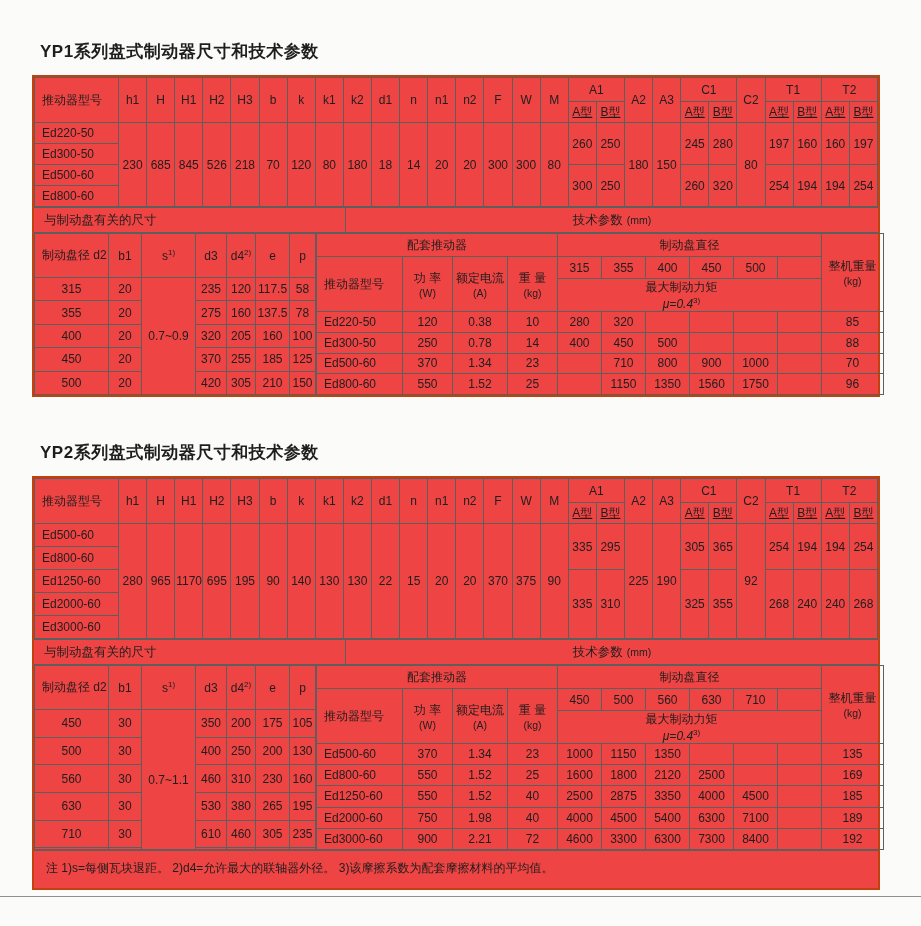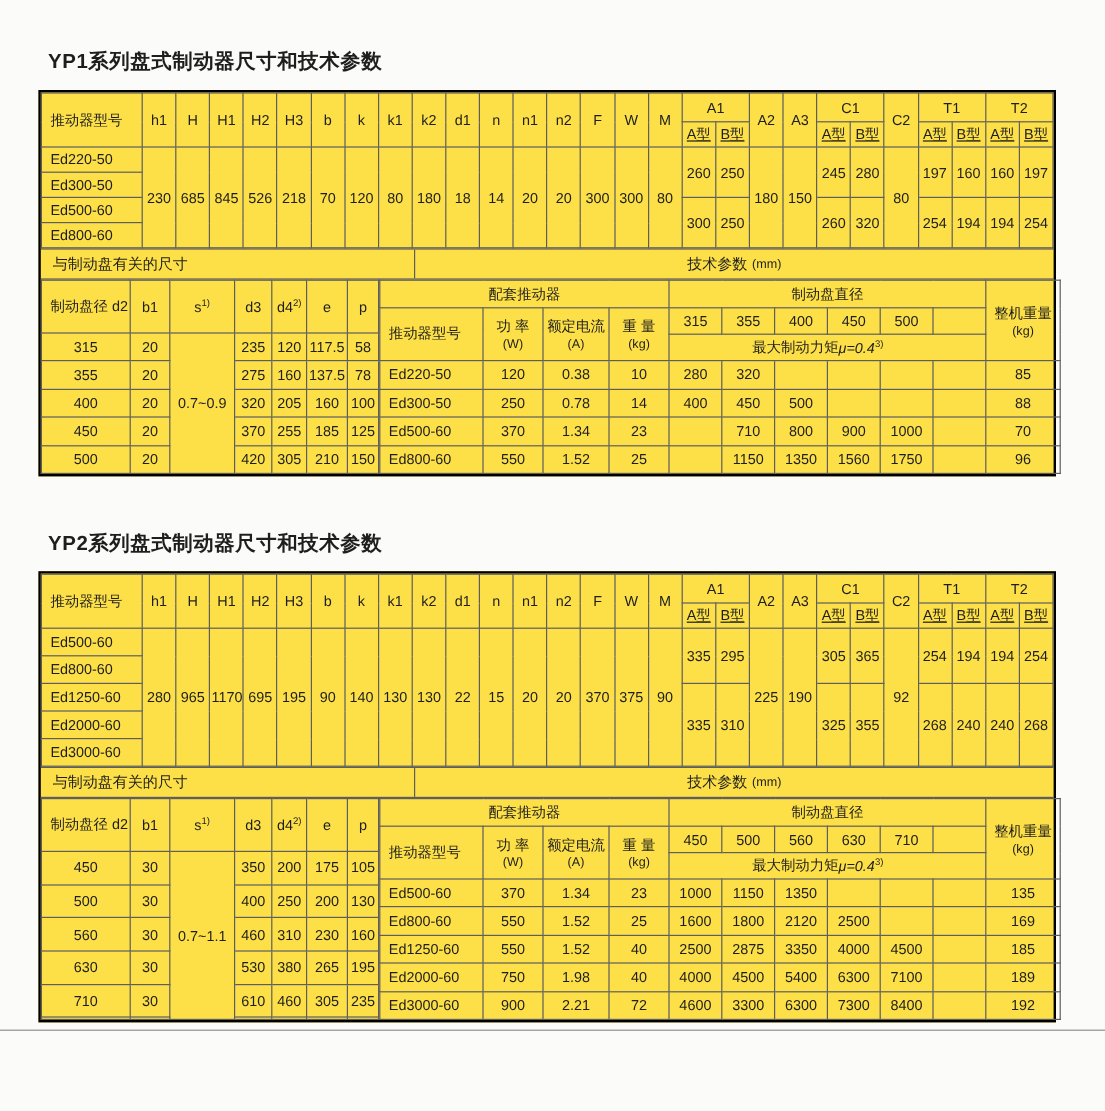--- a/index.html
+++ b/index.html
@@ -7,21 +7,21 @@
   body {
     width:921px; height:926px;
     background:#fbfbfa;
     font-family:"Liberation Sans","DejaVu Sans",sans-serif;
     color:#1e1e1e;
     overflow:hidden;
   }
   .page { padding:40px 0 0 32px; width:889px; }
   .series-title { font-size:17px; font-weight:bold; margin:0 0 12px 8px; letter-spacing:0.5px; }
   .series-title.second { margin-top:44px; }
-  .block { width:848px; border:2px solid #000000; background:#fde047; }
+  .block { width:848px; border:2px solid #c2410c; background:#ef4444; }
   table { border-collapse:collapse; table-layout:fixed; font-size:12px; }
   th,td { border:1px solid #5e5e5e; text-align:center; vertical-align:middle; font-weight:normal; padding:0 1px; overflow:hidden; white-space:nowrap; }
   .dim-table { width:100%; }
   .yp1-block .dim-table { height:130px; }
   .yp2-block .dim-table { height:161px; }
   .dim-table thead tr.hr1 { height:24px; }
   .dim-table thead tr.hr2 { height:21px; }
   .model-cell { text-align:left; padding-left:7px; }
   .u { text-decoration:underline; }
   .sec-row { display:flex; border-top:1px solid #5e5e5e; border-bottom:1px solid #5e5e5e; height:26px; align-items:stretch; font-size:12.5px; }
@@ -32,21 +32,21 @@
   .yp1-block .bottom { height:162px; }
   .yp2-block .bottom { height:185px; }
   .disc-table { width:281px; height:100%; }
   .tech-table { width:567px; height:100%;padding-left:37px; }
   .disc-table thead tr { height:44px; }
   .tech-r1 { height:23px; }
   .tech-r2 { height:22px; }
   .tech-r3 { height:22px; }
   .unit { font-size:10.5px; }
   sup { font-size:8px; vertical-align:super; }
-  .torque-flex { display:flex; justify-content:center; align-items:center; padding:0 42px 0 26px; }
+  .torque-flex { display:flex; justify-content:space-between; align-items:center; padding:0 42px 0 26px;flex-direction:column; }
   .mu { font-style:italic; }
   .note-row { border-top:1px solid #5e5e5e; height:38px; font-size:12px; text-align:left; padding:9px 0 0 12px; }
   .page-sep { width:921px; margin-left:-32px; border-top:1px solid #8f8f8f; margin-top:6px; height:0; }
 </style>
 </head>
 <body>
 
 <div class="page">
 
   <h2 class="series-title">YP1系列盘式制动器尺寸和技术参数</h2>
@@ -621,16 +621,17 @@
             <td>6300</td>
             <td>7300</td>
             <td>8400</td>
             <td></td>
             <td>192</td>
           </tr>
         </tbody>
       </table>
     </div>
 
+    <div class="note-row">注  1)s=每侧瓦块退距。 2)d4=允许最大的联轴器外径。 3)该摩擦系数为配套摩擦材料的平均值。</div>
   </div>
 
   <div class="page-sep"></div>
 </div>
 
 </body></html>

